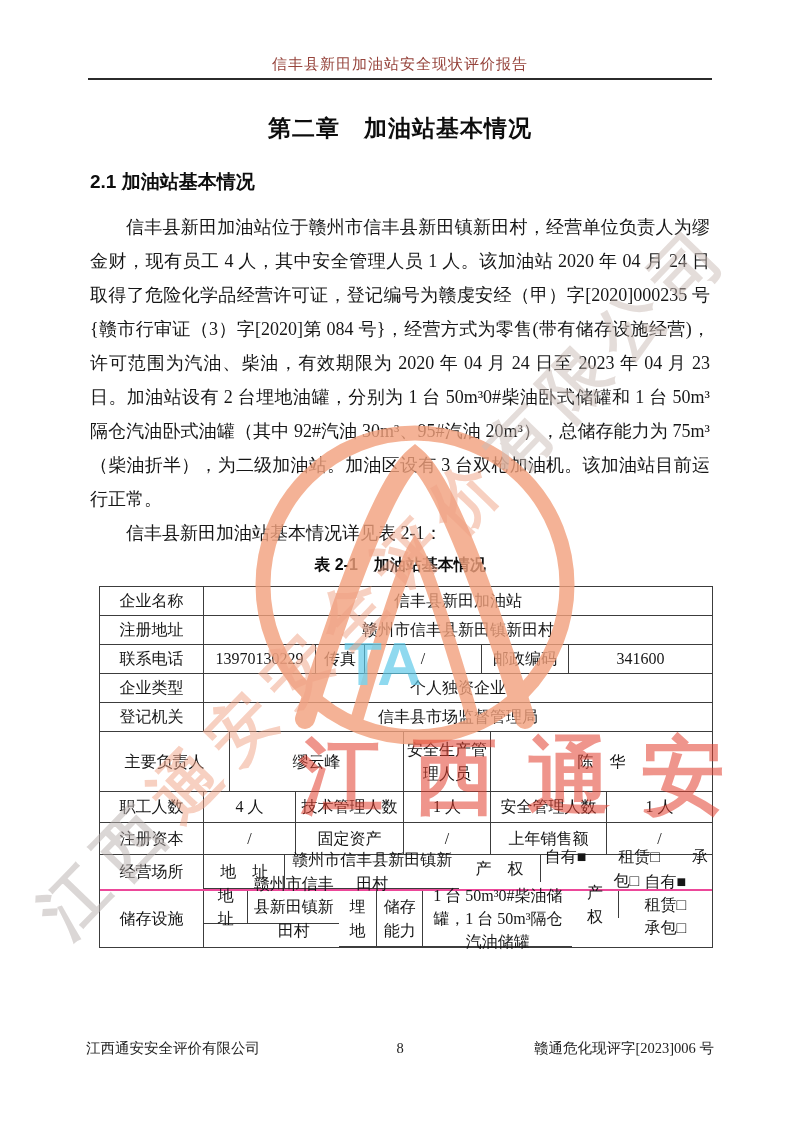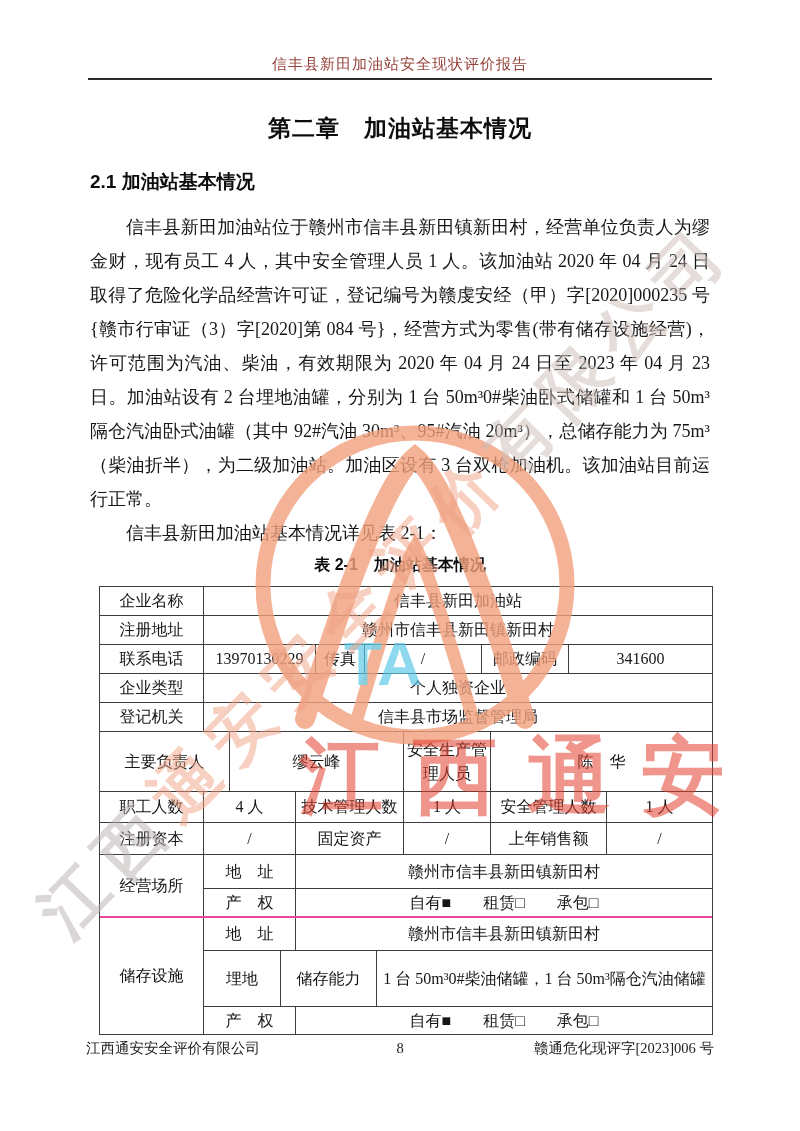--- a/index.html
+++ b/index.html
@@ -48,21 +48,21 @@
   .tr { display:flex; border-bottom:1px solid #3c3c3c; box-sizing:border-box; }
   .tbl > .tr:last-child, .tbl > .tr-group:last-child { border-bottom:none; }
   .tr-group { display:flex; border-bottom:2px solid #ec4899; box-sizing:border-box; }
   .td {
     display:flex; align-items:center; justify-content:center; text-align:center;
     border-right:1px solid #3c3c3c; box-sizing:border-box; padding:1px 3px;
     line-height:1.45;
   }
   .td:last-child { border-right:none; }
   .grow { flex:1 1 auto; }
-  .sub { flex:1 1 auto; display:flex; flex-direction:column; }
+  .sub { flex:1 1 auto; display:flex; }
   .sub .tr { border-bottom:1px solid #3c3c3c; }
   .sub .tr:last-child { border-bottom:none; }
   .w-label { width:104px; flex:0 0 auto; }
   
   .doc-footer {
     position:absolute; top:1039px; left:86px; width:628px;
     display:grid; grid-template-columns:1fr auto 1fr; align-items:center;
     font-size:14.5px; color:#222;
   }
   .doc-footer .left  { text-align:left; }

